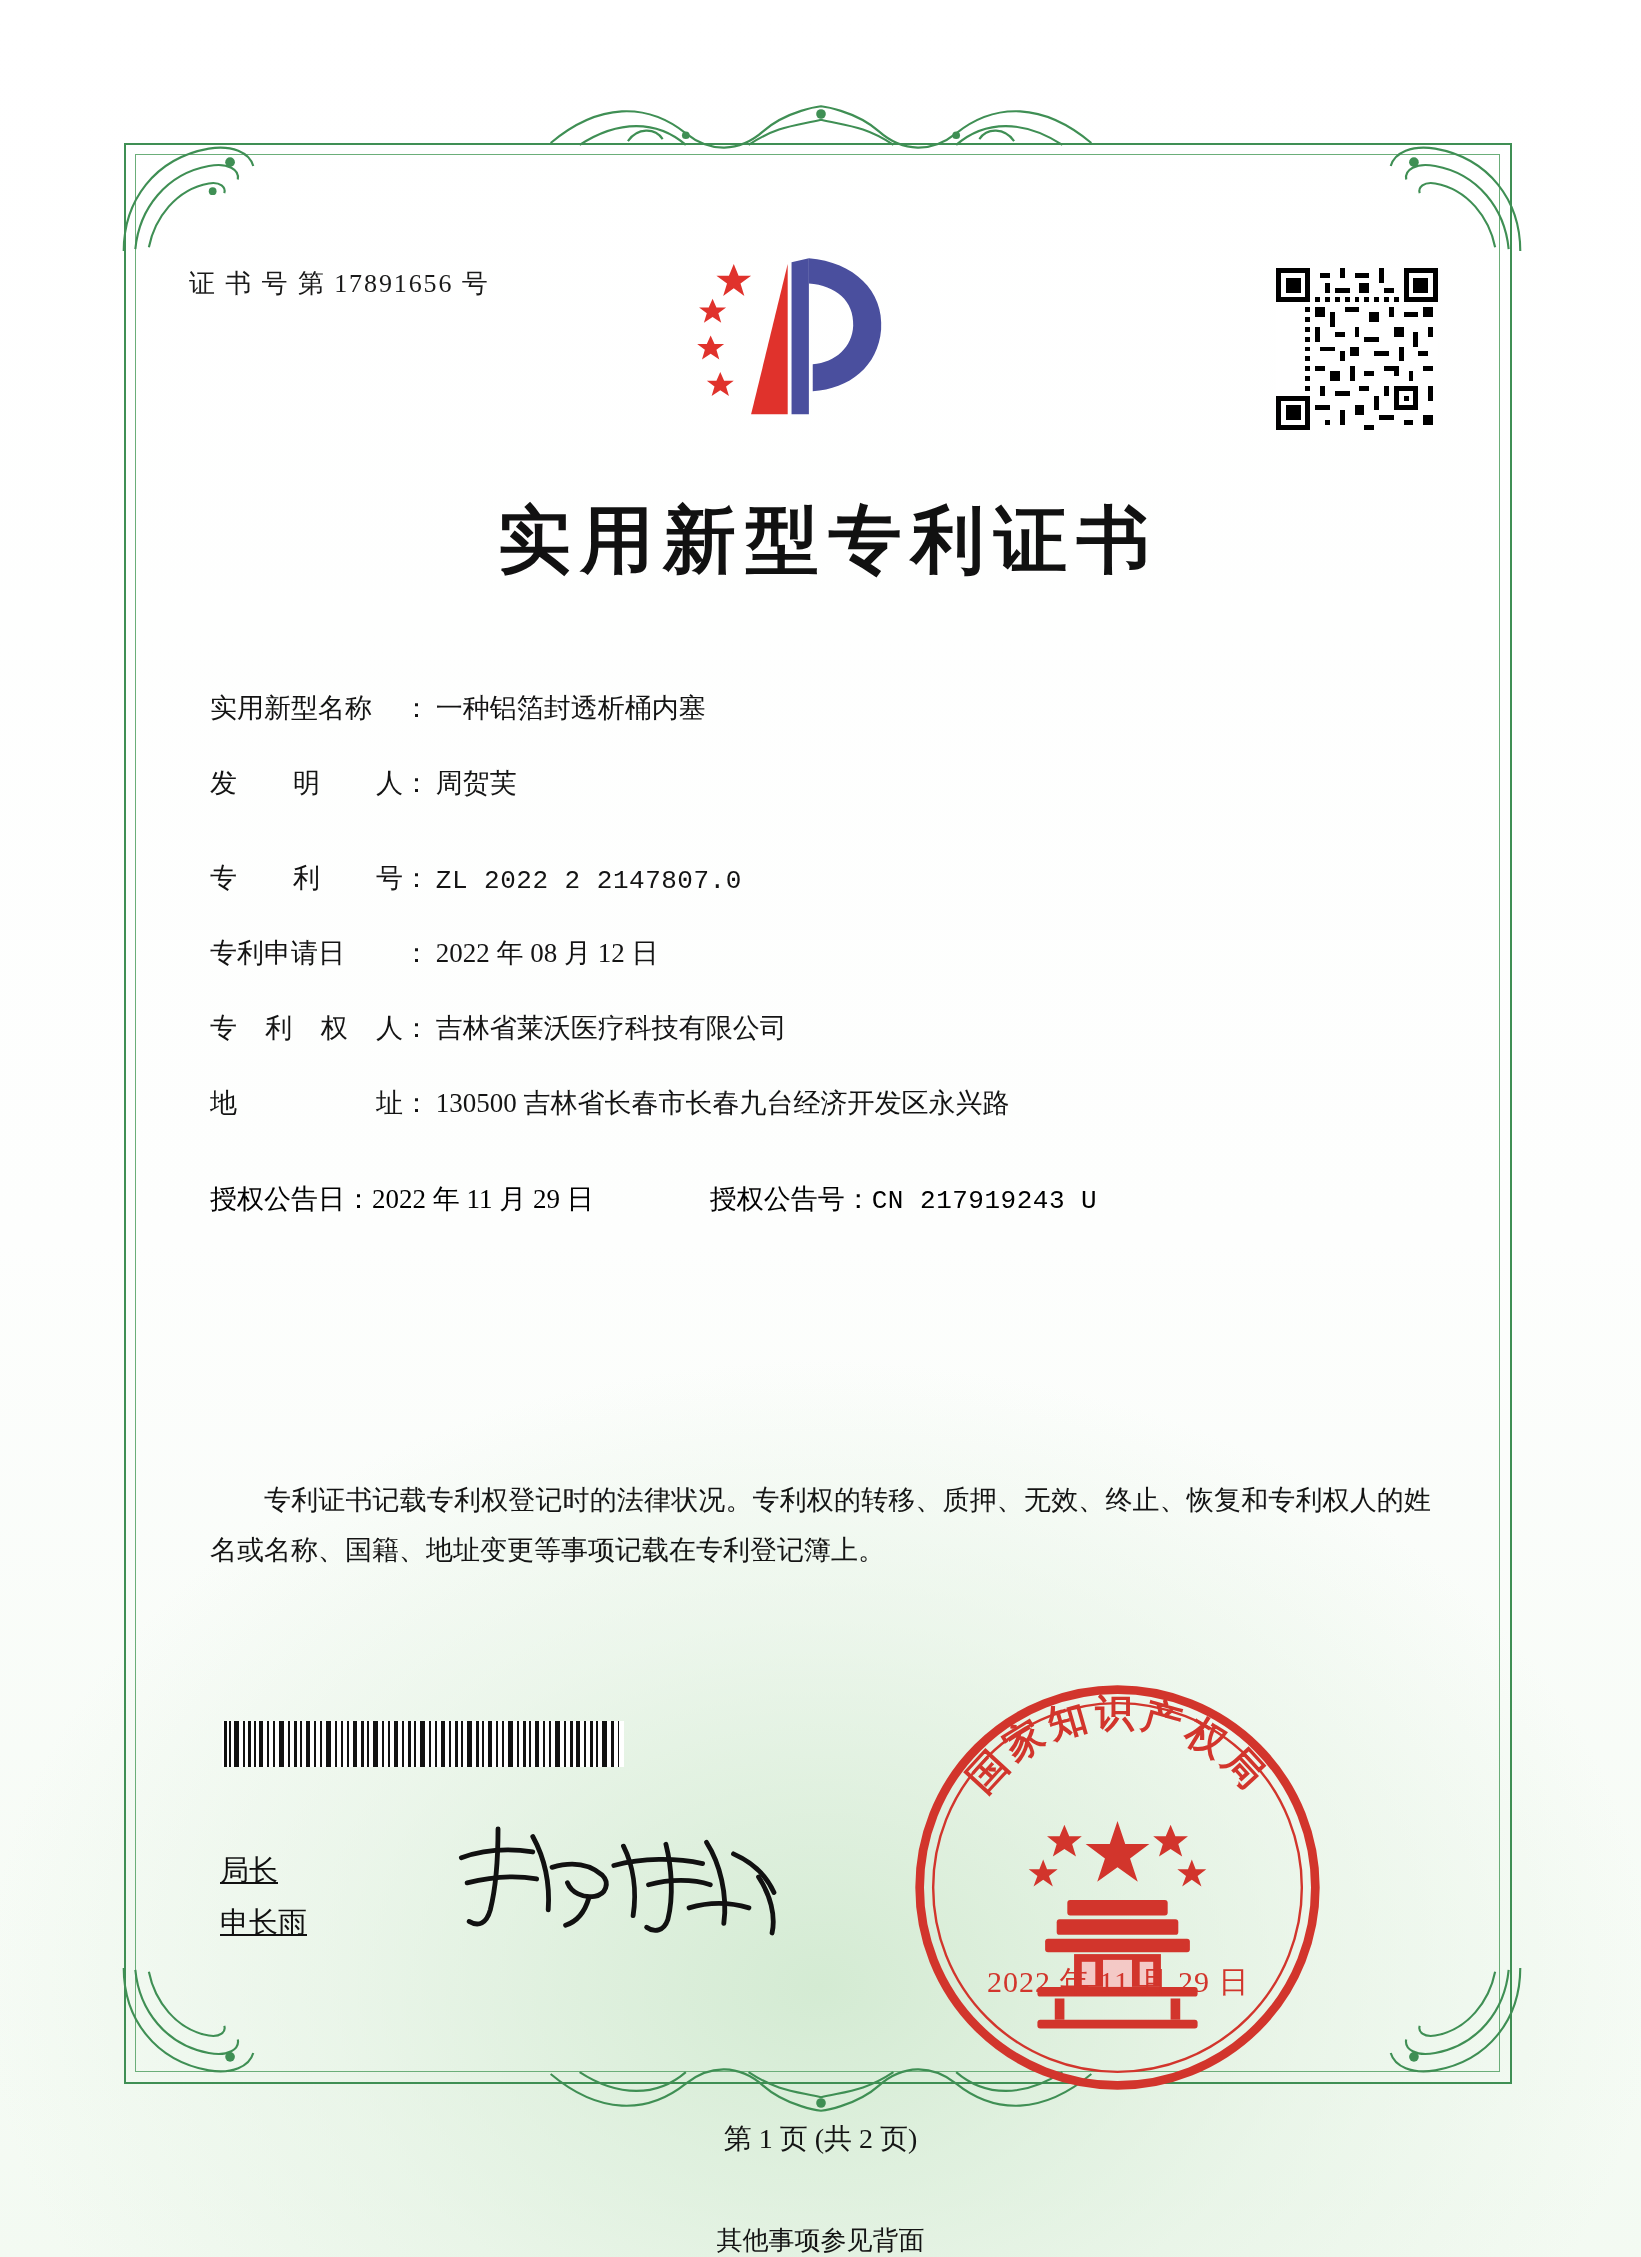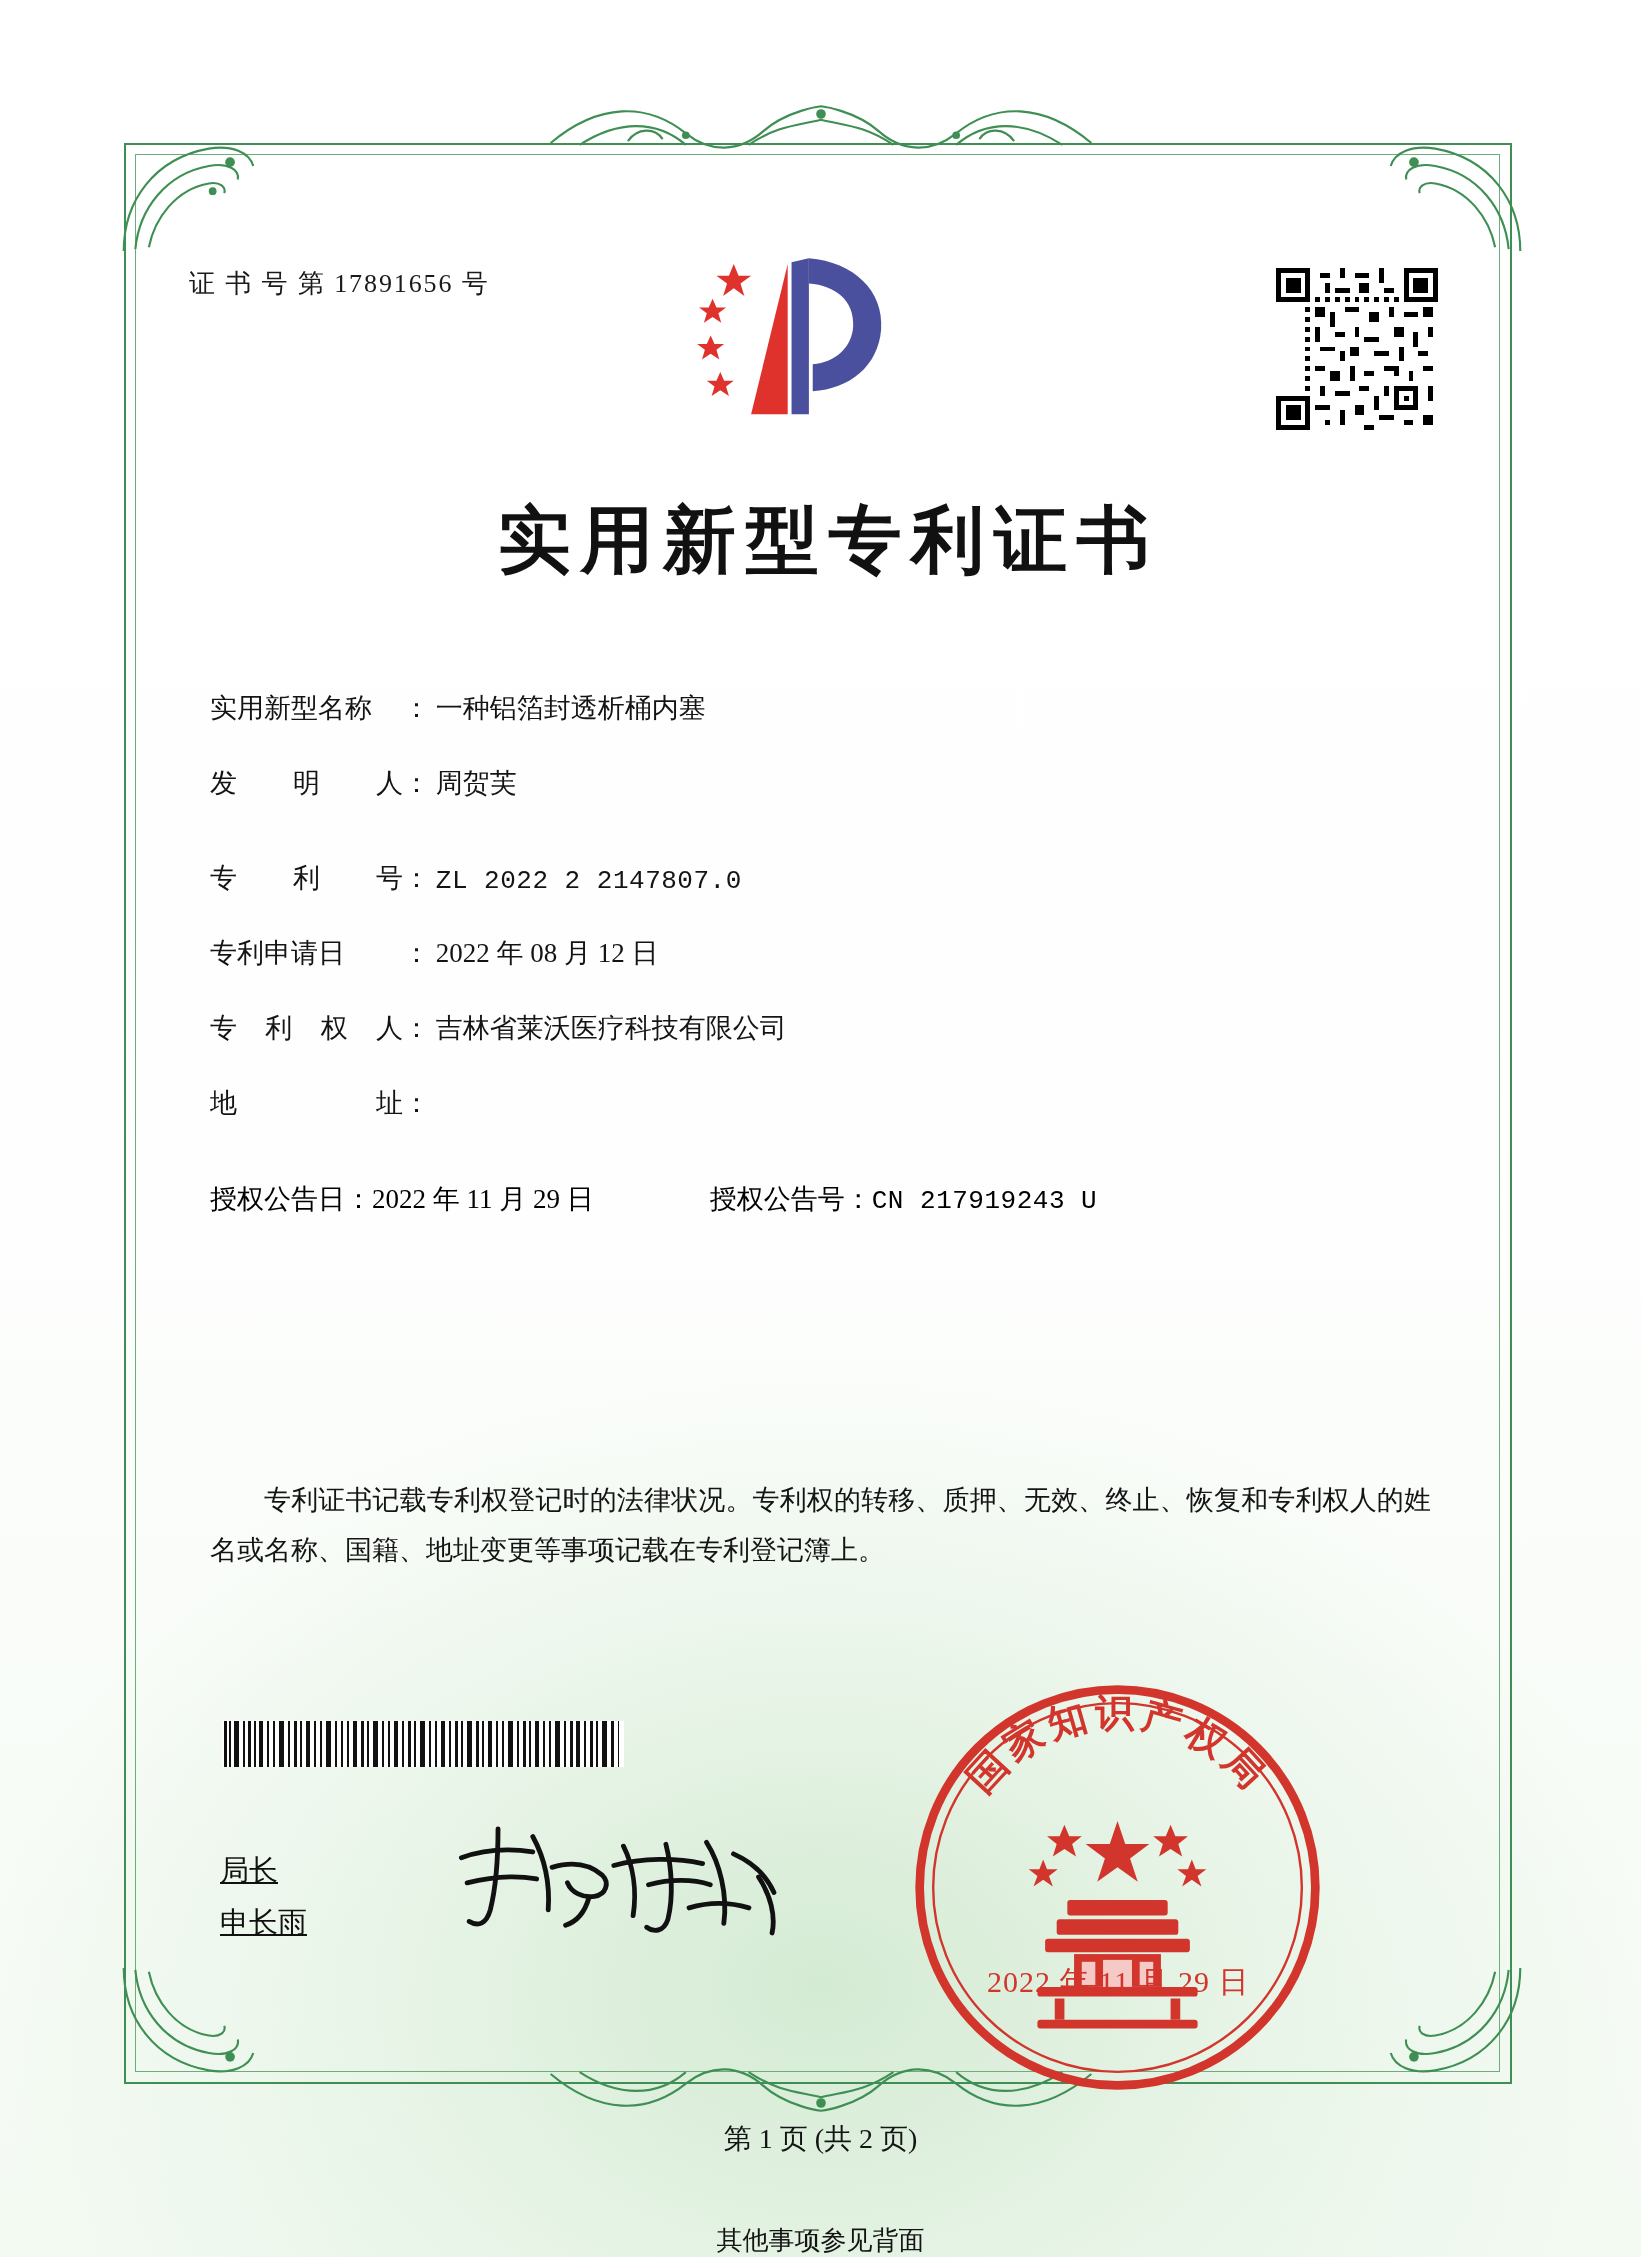--- a/index.html
+++ b/index.html
@@ -474,20 +474,21 @@
       <span class="field-colon">：</span>
       <span class="field-value">吉林省莱沃医疗科技有限公司</span>
     </div>
 
     <div class="field-row">
       <span class="field-label spread">
           <span>地</span>
           <span>址</span>
         </span>
       <span class="field-colon">：</span>
+      <span class="field-value">130500 吉林省长春市长春九台经济开发区永兴路</span>
     </div>
 
     <div class="grant-row">
       <span>授权公告日</span>
       <span>：</span>
       <span>2022 年 11 月 29 日</span>
       <span class="gap"></span>
       <span>授权公告号</span>
       <span>：</span>
       <span class="mono">CN 217919243 U</span>

